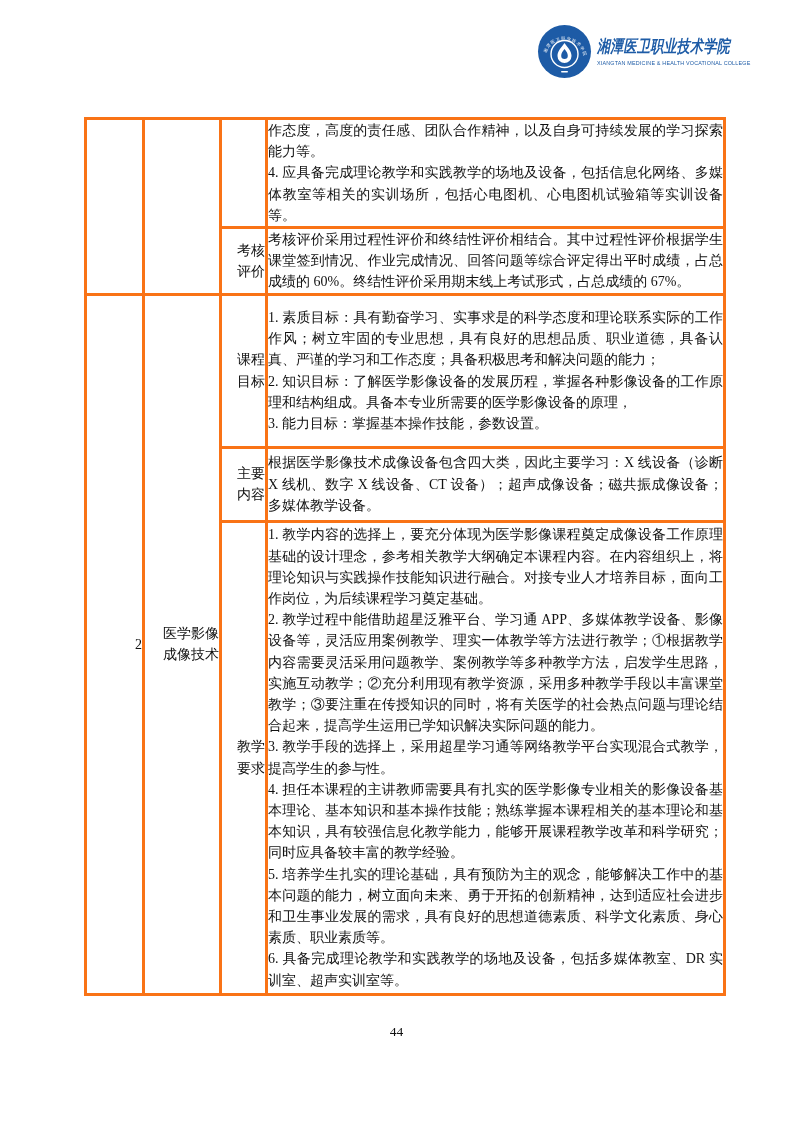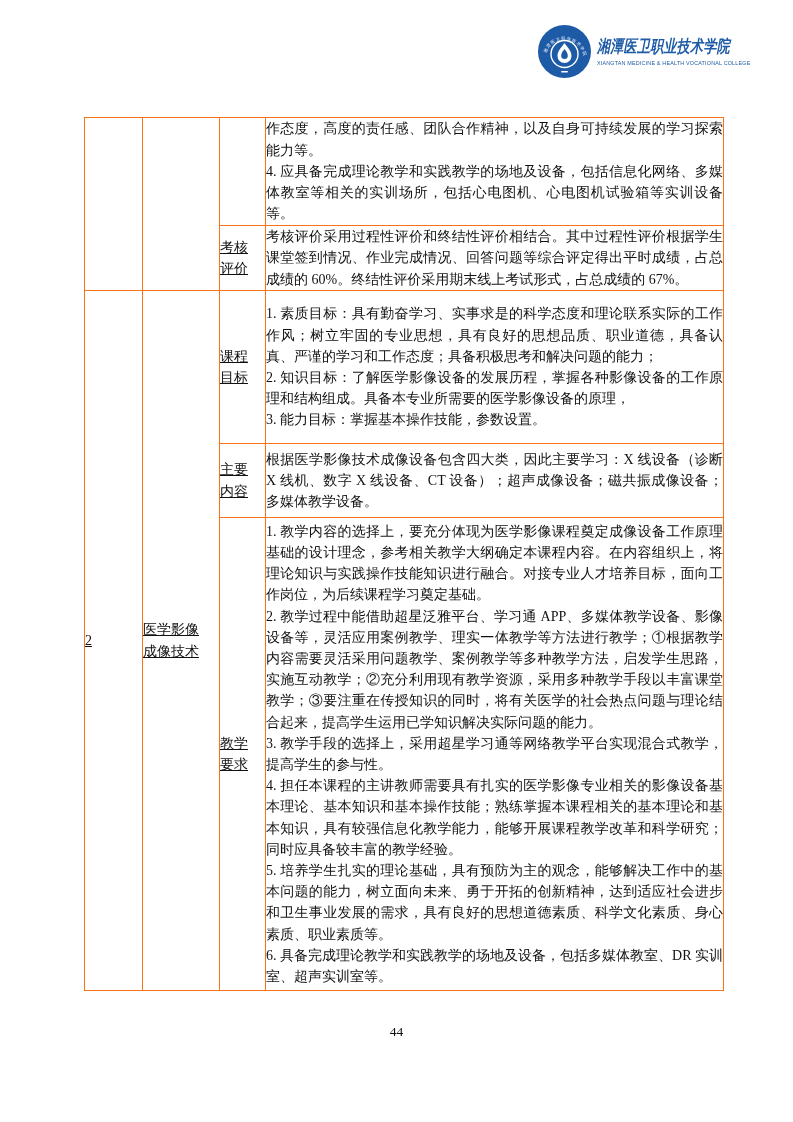--- a/index.html
+++ b/index.html
@@ -34,31 +34,30 @@
   }
 
   
   table.syllabus {
     position:absolute; left:84px; top:117px;
     width:639px;
     border-collapse:collapse; table-layout:fixed;
     border:1.5px solid #1a1a1a;
   }
   table.syllabus td {
-    border:1px solid #f97316;
+    border:3px solid #f97316;
     font-size:14px;
     line-height:21.2px;
     vertical-align:middle;
     overflow:hidden;
     padding:0;
   }
   td.num-cell, td.course-cell, td.label-cell {
-    text-align:left;
+    text-align:right;
     white-space:pre-line;
-    text-decoration:underline;
   }
   td.content-cell {
     padding:2px 6px 2px 7px;
     text-align:justify;
     white-space:pre-line;
   }
   tr.r1 { height:108px; }
   tr.r2 { height:65px; }
   tr.r3 { height:153px; }
   tr.r4 { height:74px;padding-left:36px; }

